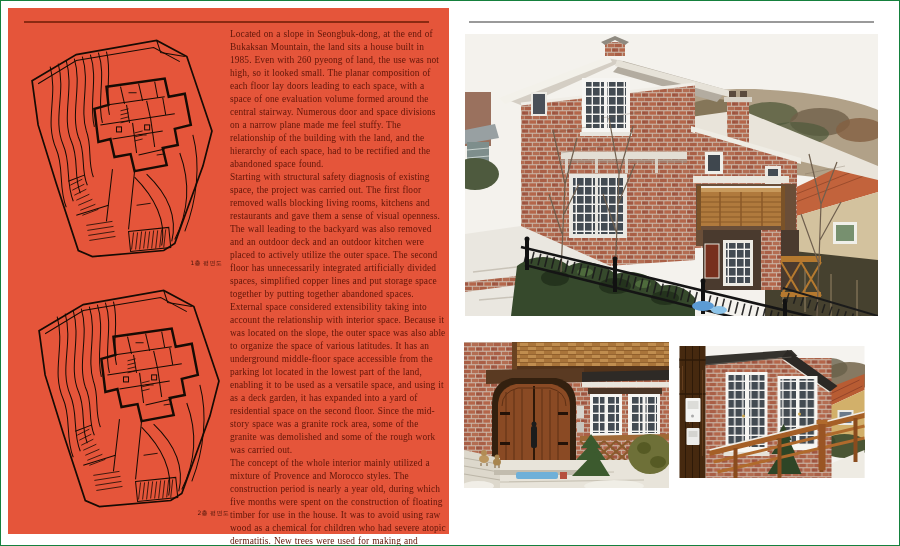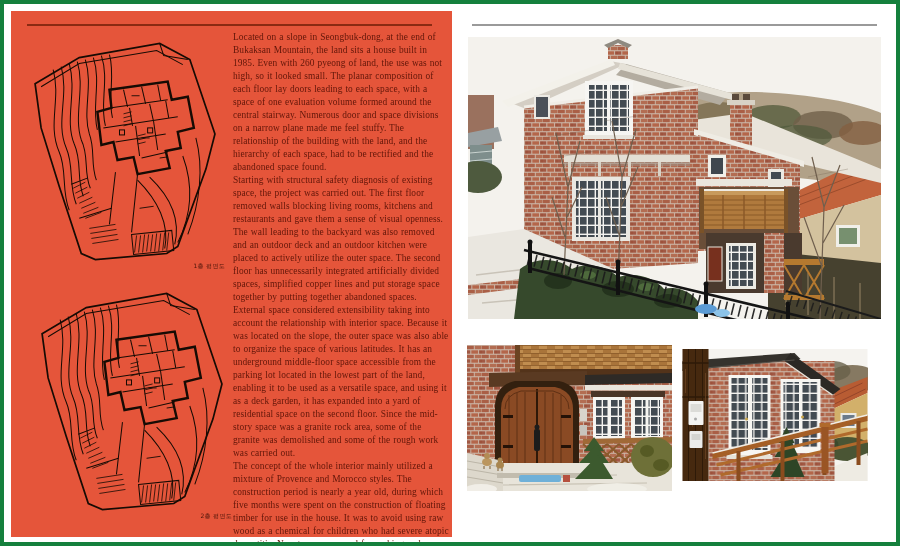--- a/index.html
+++ b/index.html
@@ -1,19 +1,19 @@
 <!DOCTYPE html>
 <html style="--left-page-bg: #e5553a; --rule-left: #8b2a12; --text: #611609; --rule-right: #9a9a9a; --paper: #ffffff;"><head>
 <meta charset="utf-8">
 <style>
   html,body{margin:0;padding:0;background:#fff;}
   .spread{
     position:relative;width:900px;height:546px;overflow:hidden;
     background:var(--paper,#ffffff);
-    border:4px solid #15803d;box-sizing:border-box;
+    border:1px solid #15803d;box-sizing:border-box;
     font-family:"Liberation Serif", serif;
   }
   .page-left{
     position:absolute;left:7px;top:7px;width:441px;height:526px;
     background:var(--left-page-bg,#e5553a);
   }
   .rule{position:absolute;height:2px;}
   .rule-left{left:16px;top:13px;width:405px;background:var(--rule-left,#8b2a12);}
   .rule-right{left:468px;top:20px;width:405px;background:var(--rule-right,#9a9a9a);}
   .plan{position:absolute;margin:0;}

